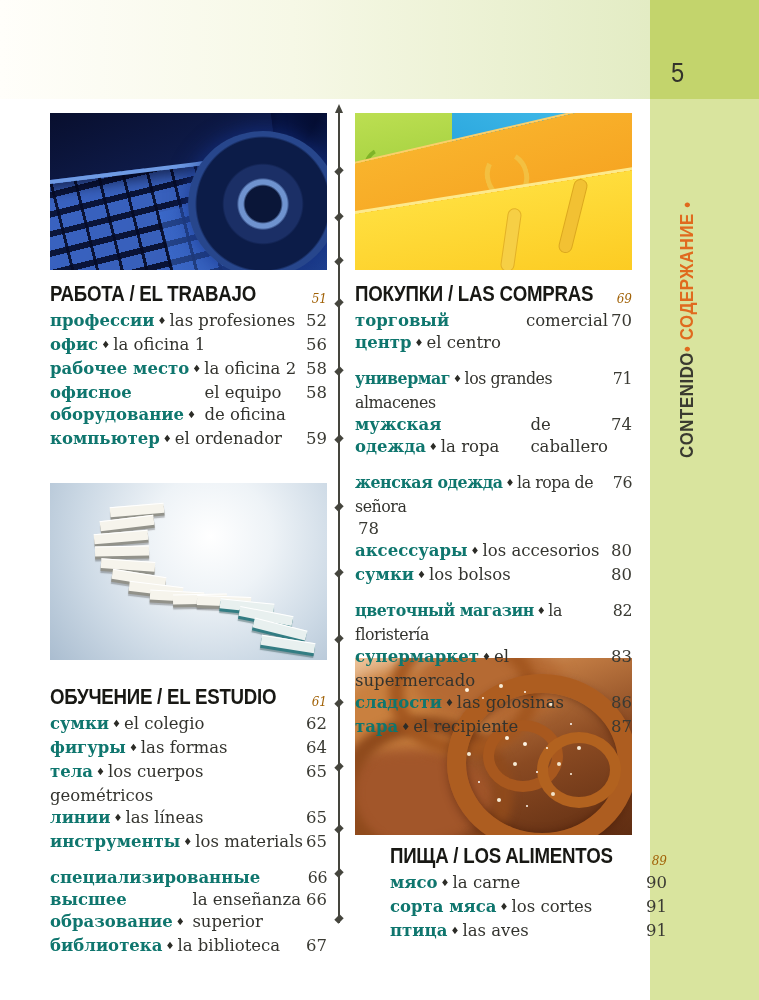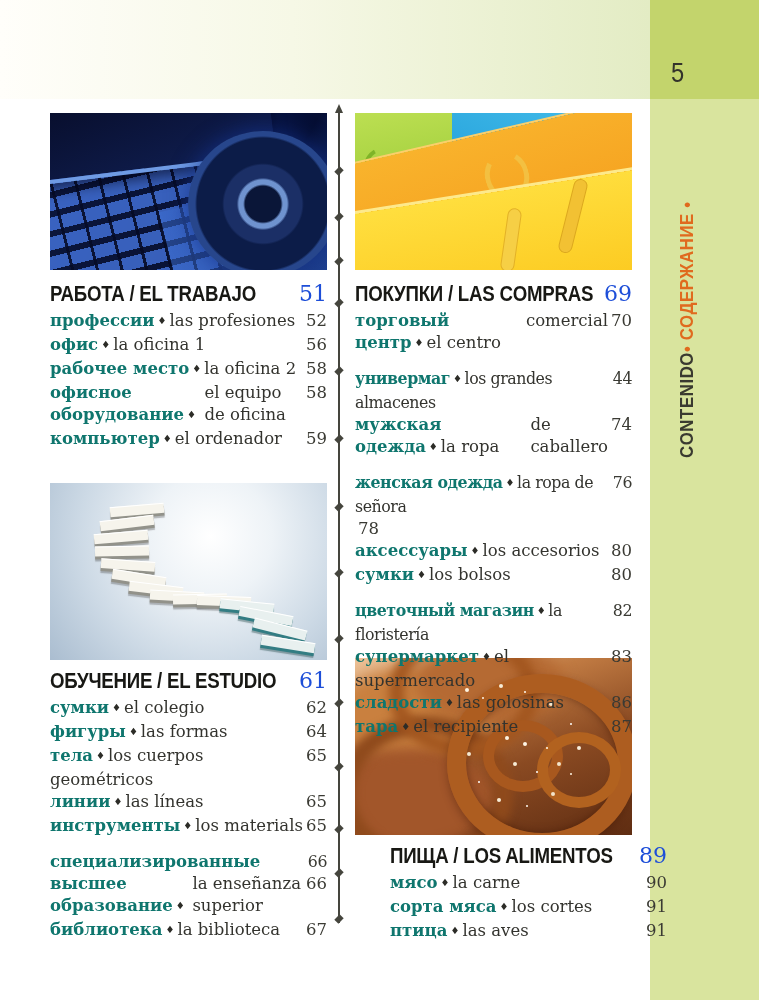--- a/index.html
+++ b/index.html
@@ -88,28 +88,28 @@
   .salt1{left:110px;top:30px;box-shadow:16px 8px 0 -1px #fff6e6,34px -4px 0 0 #f7ecd6,
     58px 2px 0 -1px #fffaf0,84px 14px 0 0 #f5e8d0,104px 34px 0 -1px #fff,112px 58px 0 0 #f8eedb,
     104px 84px 0 -1px #fff6e6,86px 104px 0 0 #f3e4ca,60px 116px 0 -1px #fffaf0,
     32px 110px 0 0 #f7ecd6,12px 92px 0 -1px #fff,2px 64px 0 0 #f5e8d0;}
   .salt2{left:150px;top:78px;box-shadow:18px 6px 0 0 #fff6e6,40px 10px 0 -1px #fffaf0,
     52px 26px 0 0 #f3e4ca,30px 34px 0 -1px #fff,8px 26px 0 0 #f7ecd6;}
 
   
   .toc{position:absolute;width:277px;}
   #toc-work{left:50px;top:281px;}
-  #toc-study{left:50px;top:668px;}
+  #toc-study{left:50px;top:684px;}
   #toc-shop{left:355px;top:281px;}
   #toc-food{left:355px;top:843px;margin-left:35px;}
   .sec-h{position:relative;height:26px;margin-bottom:3px;}
   .sec-title{display:inline-block;font-family:"Liberation Sans",sans-serif;font-weight:bold;
     font-size:22px;letter-spacing:-.3px;color:#181814;white-space:nowrap;
     transform:scaleX(.85);transform-origin:left bottom;line-height:26px;}
-  .sec-h .pg{position:absolute;right:0;bottom:1px;font-size:22px;color:#1d4ed8;}
+  .sec-h .pg{position:absolute;right:0;bottom:1px;font-size:12px;color:#a16207;font-style:italic;}
   .entry{display:flex;justify-content:space-between;align-items:baseline;
     font-size:16.5px;line-height:22px;}
   .entry .txt{flex:0 1 auto;}
   .entry .pg{flex:0 0 auto;margin-left:3px;color:#3a3a33;}
   .ru{font-weight:bold;color:#0f766e;}
   .es{color:#33332e;}
   .d{font-size:10px;margin:0 3px;position:relative;top:-2px;color:#2c2c27;}
   .two .l1{line-height:22px;}
   .two .l2{display:flex;justify-content:flex-end;align-items:baseline;line-height:22px;}
   .tight{letter-spacing:-.45px;font-size:15.8px;margin-top:12px;}
@@ -270,21 +270,21 @@
     </div>
     <div class="entry two">
       <div class="l1"><span class="ru">торговый центр</span><span class="d">♦</span><span class="es">el centro</span></div>
       <div class="l2">
           <span class="es">comercial</span>
           <span class="pg">70</span>
         </div>
     </div>
     <div class="entry tight">
       <span class="txt"><span class="ru">универмаг</span><span class="d">♦</span><span class="es">los grandes almacenes</span></span>
-      <span class="pg">44</span>
+      <span class="pg">71</span>
     </div>
     <div class="entry two">
       <div class="l1"><span class="ru">мужская одежда</span><span class="d">♦</span><span class="es">la ropa</span></div>
       <div class="l2">
           <span class="es">de caballero</span>
           <span class="pg">74</span>
         </div>
     </div>
     <div class="entry tight">
       <span class="txt"><span class="ru">женская одежда</span><span class="d">♦</span><span class="es">la ropa de señora</span></span>

